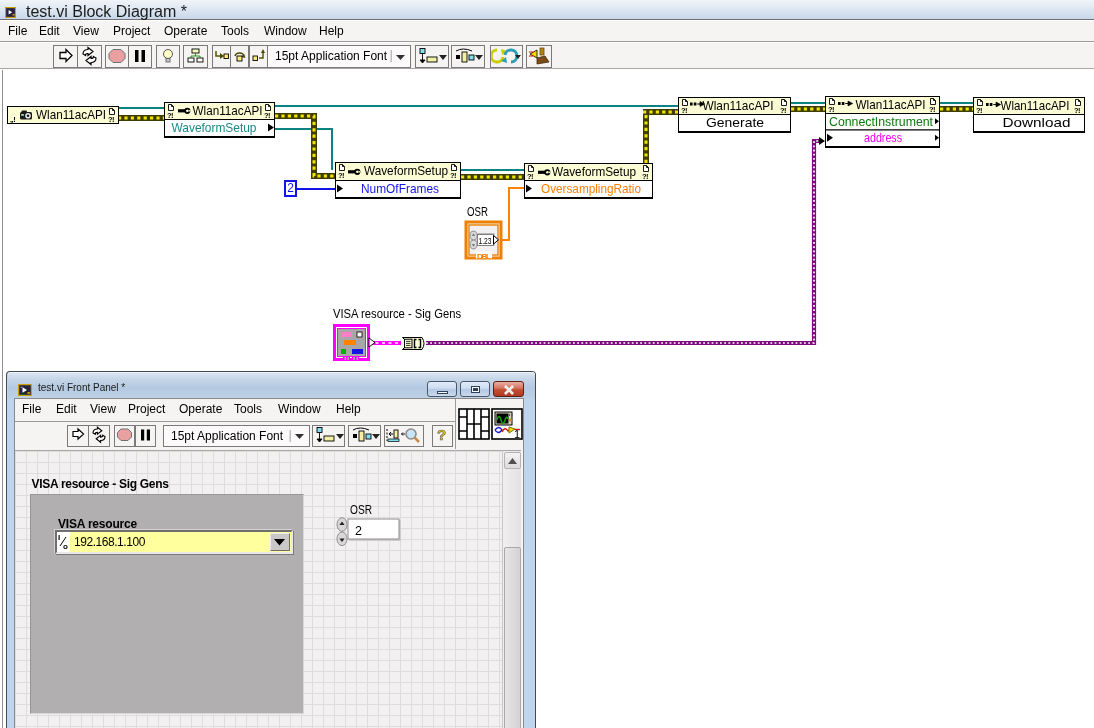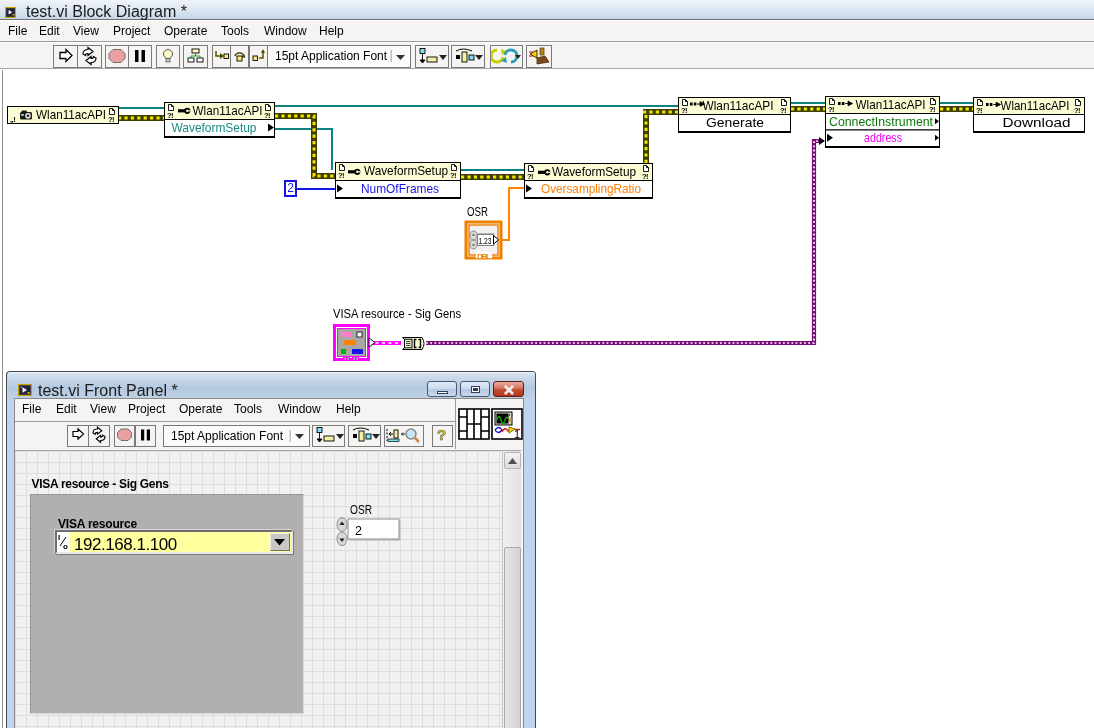--- a/index.html
+++ b/index.html
@@ -369,21 +369,21 @@
 
   <div class="abs" id="fp">
     <div id="fp-title">
       <div style="position:absolute;left:10px;top:10px"><svg width="14" height="12" viewBox="0 0 14 12">
             <rect x="0.5" y="0.5" width="13" height="11" fill="#3A3A52" stroke="#C8A000" stroke-width="1.3"></rect>
             <rect x="1.8" y="1.8" width="10.4" height="8.4" fill="#24243E"></rect>
             <path d="M4.5 3.2 l4.5 2.8 -4.5 2.8z" fill="#fff"></path>
             <rect x="2.6" y="2.6" width="1.8" height="1.4" fill="#7090C0"></rect>
             <rect x="9.5" y="8" width="2.4" height="1.8" fill="#C8A000"></rect>
           </svg></div>
-      <div style="position:absolute;left:30px;top:10px;font-size:16px;color:#1b1b1b">test.vi Front Panel *</div>
+      <div style="position:absolute;left:30px;top:10px;font-size:10px;color:#1b1b1b">test.vi Front Panel *</div>
 
 <div class="abs" style="left:419px;top:9px;width:30px;height:16px;border:1px solid #49586E;border-radius:3px;background:linear-gradient(180deg,#E2EBF7 0%,#CCDCEF 45%,#B3C8E2 55%,#CBDAEC 100%)">
           <div style="position:absolute;left:9px;top:9px;width:11px;height:3px;background:#F6F9FD;border:1px solid #30405A"></div>
         </div>
 <div class="abs" style="left:452px;top:9px;width:30px;height:16px;border:1px solid #49586E;border-radius:3px;background:linear-gradient(180deg,#E2EBF7 0%,#CCDCEF 45%,#B3C8E2 55%,#CBDAEC 100%)">
           <div style="position:absolute;left:10px;top:4px;width:9px;height:7px;background:#F6F9FD;border:1px solid #30405A"></div>
           <div style="position:absolute;left:12px;top:6px;width:5px;height:3px;background:#30405A"></div>
         </div>
 <div class="abs" style="left:485px;top:9px;width:31px;height:16px;border:1px solid #5C1F17;border-radius:3px;background:linear-gradient(180deg,#E8B0A4 0%,#D4735C 45%,#C04E33 55%,#B23920 100%)">
           <svg width="12" height="10" style="position:absolute;left:9px;top:3px">
@@ -481,21 +481,21 @@
   <div class="abs" style="left:15px;top:43px;width:274px;height:220px;background:#B1AFAF;border-top:1px solid #989696;border-left:1px solid #989696;border-bottom:1px solid #D8D6D6;border-right:1px solid #D8D6D6">
     <div class="abs" style="left:27px;top:22px;font-size:12px;font-weight:bold;letter-spacing:-0.2px;color:#000">VISA resource</div>
     <div class="abs" style="left:24px;top:35px;width:238px;height:24px;background:#FFFF9E;border:2px solid;border-color:#6E6E6E #E9E9E9 #E9E9E9 #6E6E6E;box-shadow:-1px -1px 0 #D4D2D2, 1px 1px 0 #7A7A7A">
       <div class="abs" style="left:0;top:0;width:13px;height:20px;background:#fff">
         <svg width="13" height="20">
                   <text x="1" y="8" font-size="8" font-weight="bold">I</text>
                   <path d="M3 14 L9 5" stroke="#000"></path>
                   <text x="6" y="17" font-size="8" font-weight="bold">o</text>
                 </svg>
       </div>
-      <div class="abs" style="left:17px;top:3px;font-size:17px;letter-spacing:-0.45px;color:#000">192.168.1.100</div>
+      <div class="abs" style="left:17px;top:3px;font-size:12px;letter-spacing:-0.45px;color:#000">192.168.1.100</div>
       <div class="abs" style="right:1px;top:1px;width:20px;height:18px;background:#C9C7C7;border:1px solid;border-color:#EDECEC #6E6E6E #6E6E6E #EDECEC">
         <svg width="12" height="7" style="position:absolute;left:3px;top:5px">
                   <path d="M0 0 h11 l-5.5 6.5z" fill="#000"></path>
                 </svg>
       </div>
     </div>
   </div>
   <svg class="abs" style="left:334px;top:52px" width="30" height="14">
             <text x="1" y="11" font-size="12.5" fill="#000" textLength="22" lengthAdjust="spacingAndGlyphs">OSR</text>
           </svg>

